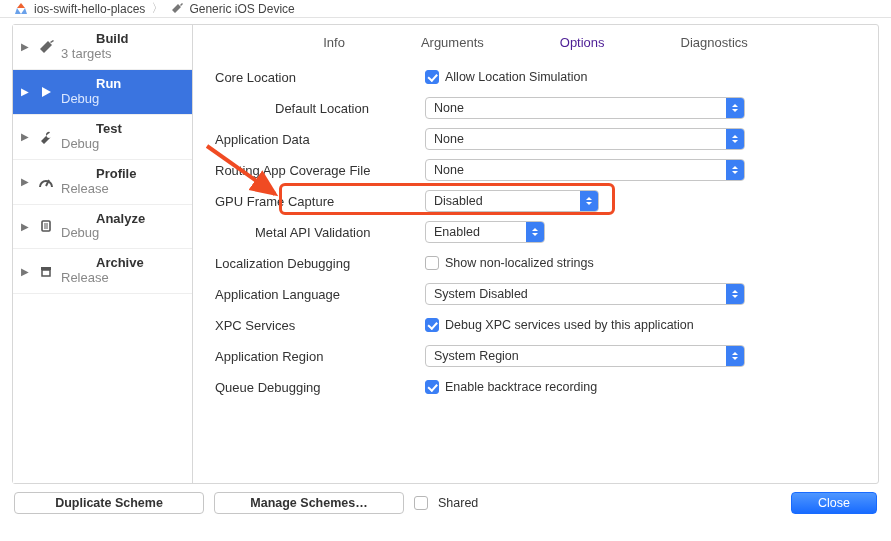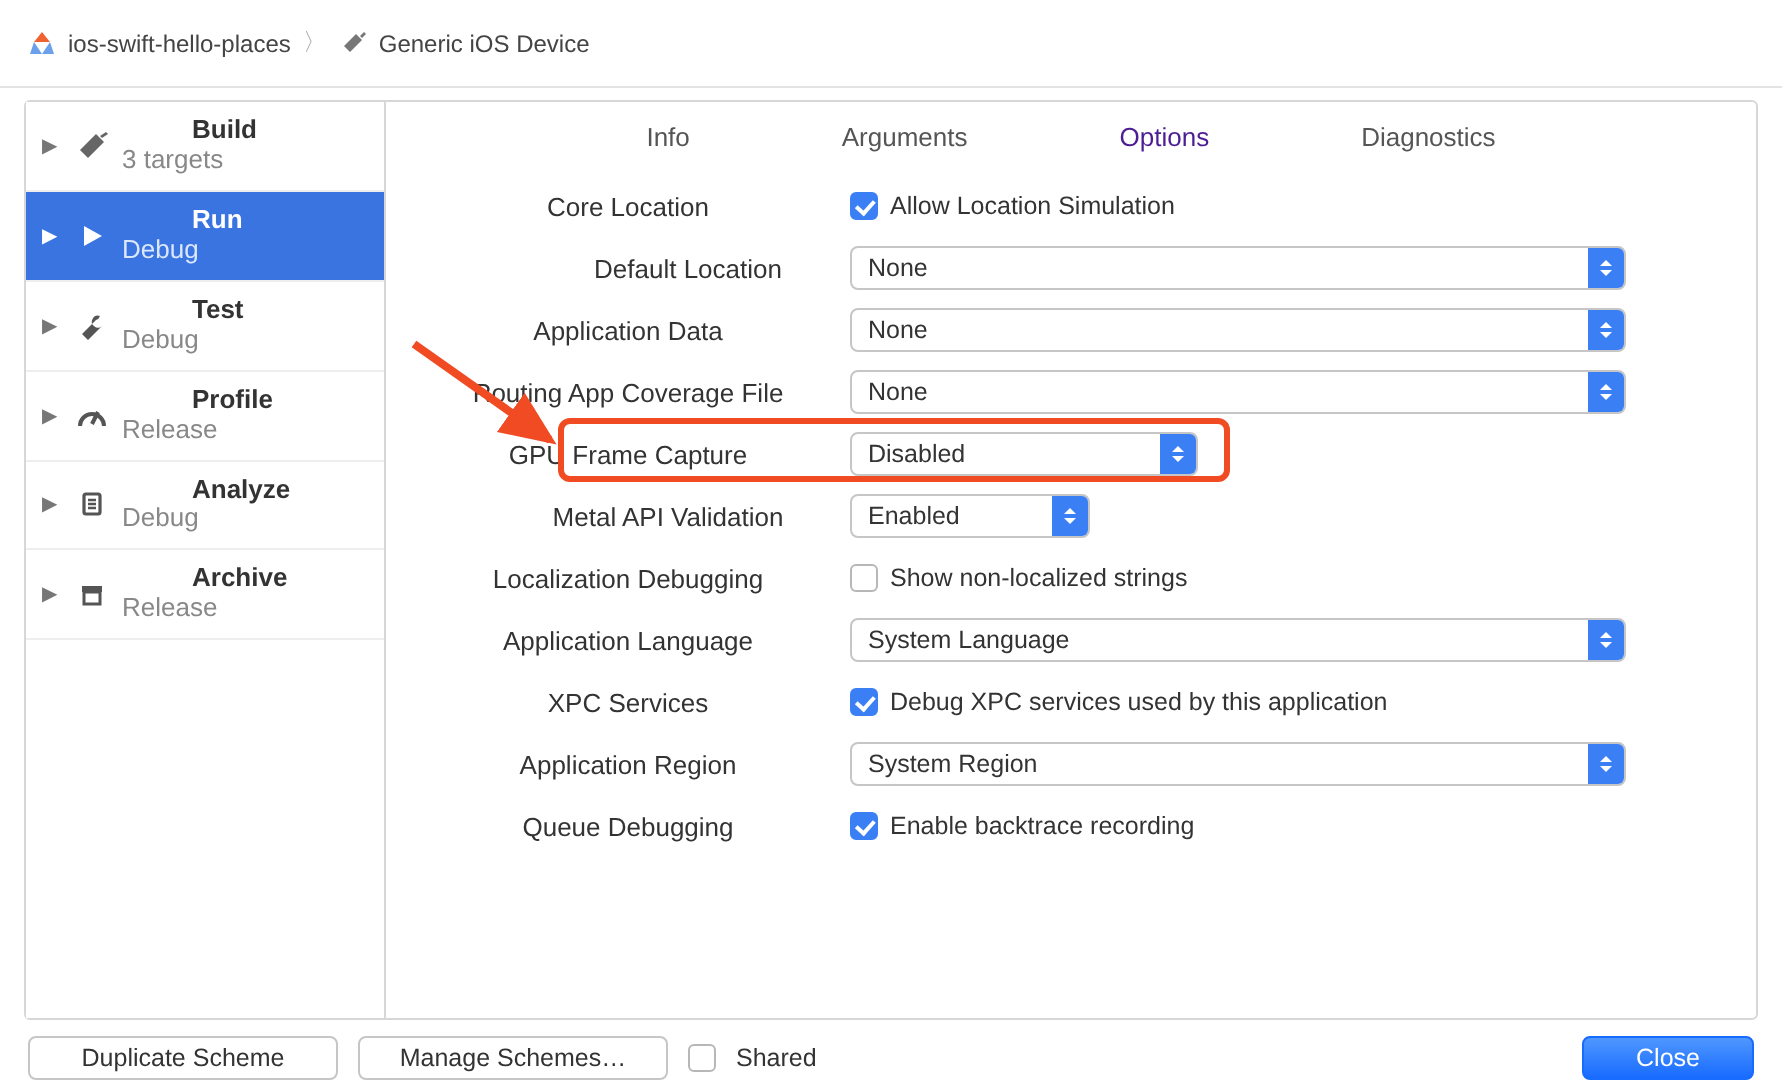--- a/index.html
+++ b/index.html
@@ -1,18 +1,18 @@
 <!DOCTYPE html>
 <html><head>
 <meta charset="utf-8">
 <style>
 * { box-sizing: border-box; margin: 0; padding: 0; font-family: -apple-system, "Helvetica Neue", Arial, sans-serif; }
 body { background: #fff; width: 891px; height: 541px; font-size: 13px; color: #333; }
 
-.breadcrumb { display: flex; align-items: center; padding: 13px 14px; border-bottom: 1px solid #e3e3e3; gap: 6px; font-size: 12px; color: #444; }
+.breadcrumb { display: flex; align-items: center; padding: 0 14px; border-bottom: 1px solid #e3e3e3; gap: 6px; font-size: 12px; color: #444; }
 .bc-icon { width: 14px; height: 14px; display: inline-flex; align-items: center; justify-content: center; }
 .bc-sep { color: #aaa; }
 
 .main { display: flex; height: 460px; border: 1px solid #d7d7d7; margin: 6px 12px 0 12px; border-radius: 3px; }
 
 .sidebar { width: 180px; border-right: 1px solid #d7d7d7; background: #fff; }
 .sidebar-item { display: flex; align-items: center; padding: 7px 8px; gap: 6px; border-bottom: 1px solid #eee; cursor: pointer; }
 .sidebar-item.selected { background: #3a74e0; color: #fff; }
 .sidebar-item .disclose { width: 10px; font-size: 10px; color: #777; }
 .sidebar-item.selected .disclose { color: #fff; }
@@ -22,44 +22,44 @@
 .si-label { font-size: 13px; font-weight: 600; padding-left: 35px; }
 .si-sub { font-size: 13px; color: #888; }
 .sidebar-item.selected .si-sub { color: #dbe7ff; }
 
 .content { flex: 1; padding: 8px 22px 10px 22px; position: relative; overflow: hidden; }
 .tabs { display: flex; justify-content: center; gap: 76px; margin-bottom: 14px; font-size: 13px; }
 .tab { color: #555; cursor: pointer; padding: 2px 0; }
 .tab.active { color: #4c1d95; }
 
 .form-row { display: flex; align-items: center; margin-bottom: 9px; min-height: 22px; }
-.form-label { width: 210px; text-align: center; padding-right: 12px; font-size: 13px; color: #333; }
+.form-label { width: 210px; text-align: left; padding-right: 12px; font-size: 13px; color: #333; }
 .form-ctrl { flex: 1; display: flex; align-items: center; gap: 6px; }
 
 .select { position: relative; display: inline-flex; align-items: center; height: 22px; background: #fff; border: 1px solid #c6c6c6; border-radius: 4px; padding: 0 22px 0 8px; font-size: 12.5px; min-width: 120px; }
-.select.full { width: 388px; }
+.select.full { width: 320px; }
 .select.med { width: 174px; }
 .select.sm { width: 120px; }
 .select-arrows { position: absolute; right: 0; top: 0; width: 18px; height: 100%; background: #3b7ff5; border-radius: 0 3px 3px 0; display: flex; flex-direction: column; align-items: center; justify-content: center; }
 .select-arrows::before, .select-arrows::after { content: ""; width: 0; height: 0; border-left: 3px solid transparent; border-right: 3px solid transparent; }
 .select-arrows::before { border-bottom: 3px solid #fff; margin-bottom: 2px; }
 .select-arrows::after { border-top: 3px solid #fff; }
 
 .checkbox { width: 14px; height: 14px; border: 1px solid #b7b7b7; border-radius: 3px; display: inline-flex; align-items: center; justify-content: center; background: #fff; }
 .checkbox.checked { background: #3b7ff5; border-color: #3b7ff5; }
 .checkbox.checked::after { content: ""; width: 4px; height: 7px; border: solid #fff; border-width: 0 2px 2px 0; transform: rotate(42deg) translateY(-1px); }
 .cb-label { font-size: 12.5px; color: #333; }
 
 .highlight-box { position: absolute; border: 3px solid #f04b23; border-radius: 6px; pointer-events: none; }
 .arrow-svg { position: absolute; pointer-events: none; }
 
 .footer { display: flex; align-items: center; padding: 8px 14px; gap: 10px; }
 .btn { height: 22px; padding: 0 14px; border: 1px solid #c6c6c6; border-radius: 4px; background: #fff; font-size: 12.5px; display: inline-flex; align-items: center; cursor: pointer; }
 .btn.primary { background: linear-gradient(#4f97ff,#186bff); color: #fff; border-color: #186bff; padding: 0 26px; }
-.btn.w { width: 155px; justify-content: center; }
+.btn.w { width: 190px; justify-content: center; font-weight: bold; }
 .footer-spacer { flex: 1; }
 </style>
 </head>
 <body>
 
 <div class="breadcrumb">
   <span class="bc-icon">
     <svg width="14" height="14" viewBox="0 0 14 14">
         <path d="M7 1 L3 6 L11 6 Z" fill="#ef6330"></path>
         <path d="M3 6 L1 12 L7 12 Z" fill="#6aa1ea"></path>
@@ -220,21 +220,21 @@
       <div class="form-label">Localization Debugging</div>
       <div class="form-ctrl">
         <span class="checkbox"></span>
         <span class="cb-label">Show non-localized strings</span>
       </div>
     </div>
     <div class="form-row">
       <div class="form-label">Application Language</div>
       <div class="form-ctrl">
         <div class="select full">
-          <span>System Language</span>
+          <span>System Disabled</span>
           <span class="select-arrows"></span>
         </div>
       </div>
     </div>
     <div class="form-row">
       <div class="form-label">XPC Services</div>
       <div class="form-ctrl">
         <span class="checkbox checked"></span>
         <span class="cb-label">Debug XPC services used by this application</span>
       </div>

